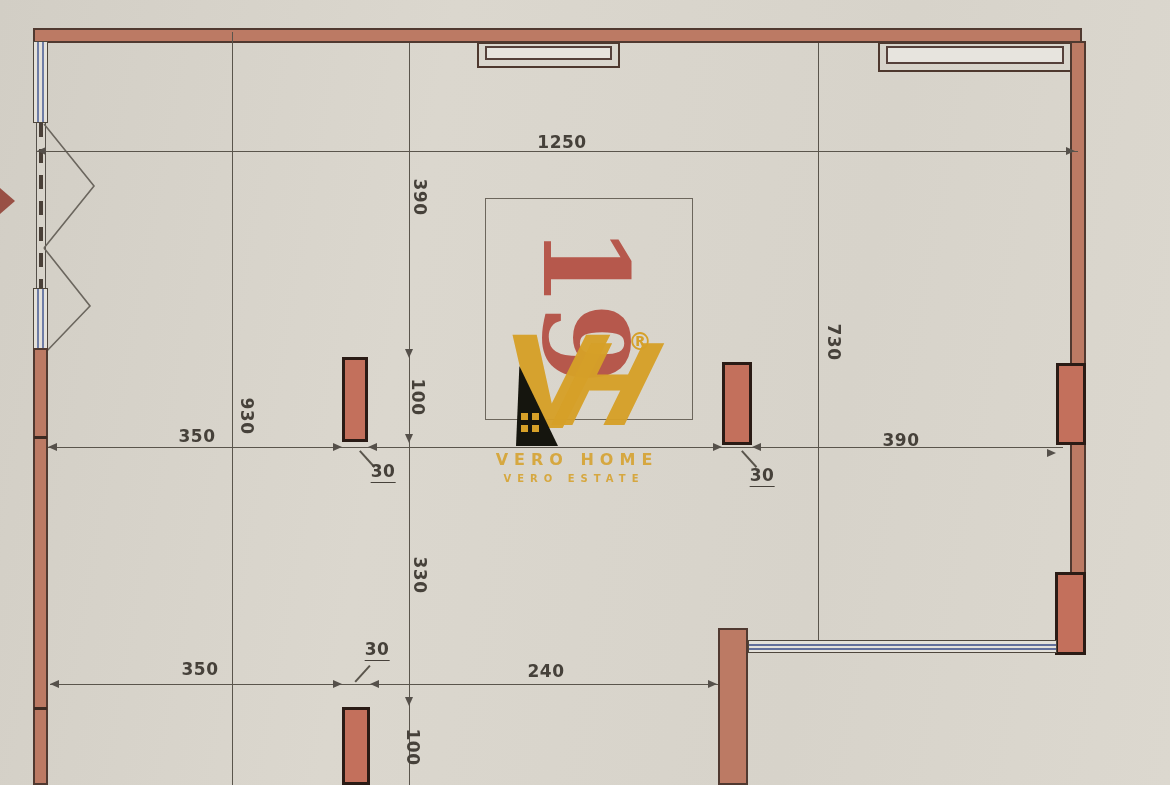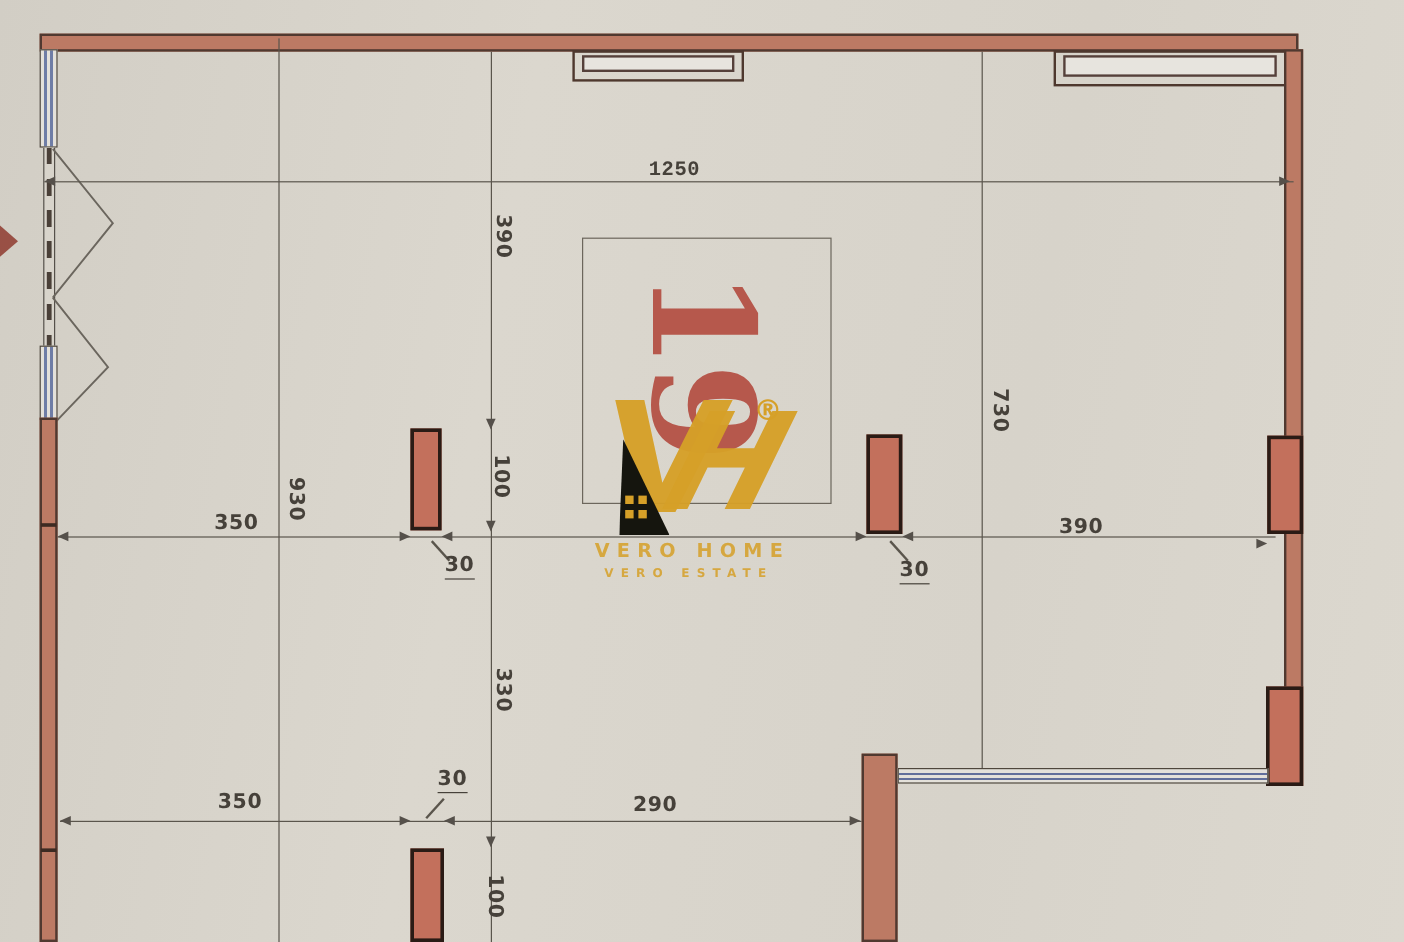--- a/index.html
+++ b/index.html
@@ -124,34 +124,34 @@
   <div class="abs arr arr-d" style="left:405px;top:697px;"></div>
   <div class="abs arr arr-l" style="left:50px;top:680px;"></div>
   <div class="abs arr arr-r" style="left:333px;top:680px;"></div>
   <div class="abs arr arr-l" style="left:370px;top:680px;"></div>
   <div class="abs arr arr-r" style="left:708px;top:680px;"></div>
 
   <div class="abs leader" style="left:360px;top:450px;transform:rotate(48deg);"></div>
   <div class="abs leader" style="left:742px;top:450px;transform:rotate(48deg);"></div>
   <div class="abs leader" style="left:355px;top:681px;transform:rotate(-48deg);"></div>
 
-  <div class="abs dimlabel" style="left:562px;top:142px;font-family:Liberation Mono, monospace;">1250</div>
+  <div class="abs dimlabel" style="left:562px;top:142px;">1250</div>
   <div class="abs dimlabel vtext" style="left:419px;top:197px;">390</div>
   <div class="abs dimlabel vtext" style="left:246px;top:416px;">930</div>
   <div class="abs dimlabel vtext" style="left:417px;top:397px;">100</div>
   <div class="abs dimlabel vtext" style="left:419px;top:575px;">330</div>
   <div class="abs dimlabel vtext" style="left:412px;top:747px;">100</div>
   <div class="abs dimlabel vtext" style="left:833px;top:342px;">730</div>
   <div class="abs dimlabel" style="left:197px;top:436px;">350</div>
   <div class="abs dimlabel" style="left:901px;top:440px;">390</div>
   <div class="abs dimlabel underlined" style="left:383px;top:473px;">30</div>
   <div class="abs dimlabel underlined" style="left:762px;top:477px;">30</div>
   <div class="abs dimlabel" style="left:200px;top:669px;">350</div>
   <div class="abs dimlabel underlined" style="left:377px;top:651px;">30</div>
-  <div class="abs dimlabel" style="left:546px;top:671px;">290</div>
+  <div class="abs dimlabel" style="left:546px;top:671px;">240</div>
 
   <div class="abs unitbox" style="left:485px;top:198px;width:208px;height:222px;"></div>
   <div class="abs unitnum" style="left:585px;top:303px;">19</div>
 
   <div class="abs gold wm-letter" style="left:505px;top:320px;font-size:128px;transform:skewX(-8deg);">V</div>
   <div class="abs gold wm-letter" style="left:560px;top:330px;font-size:112px;transform:skewX(-26deg);">H</div>
   <div class="abs gold" style="left:628px;top:328px;font-size:24px;font-weight:700;">®</div>
   <div class="abs bldg" style="left:516px;top:366px;width:42px;height:80px;"></div>
   <div class="abs bldg-win" style="left:521px;top:413px;"></div>
   <div class="abs bldg-win" style="left:532px;top:413px;"></div>

